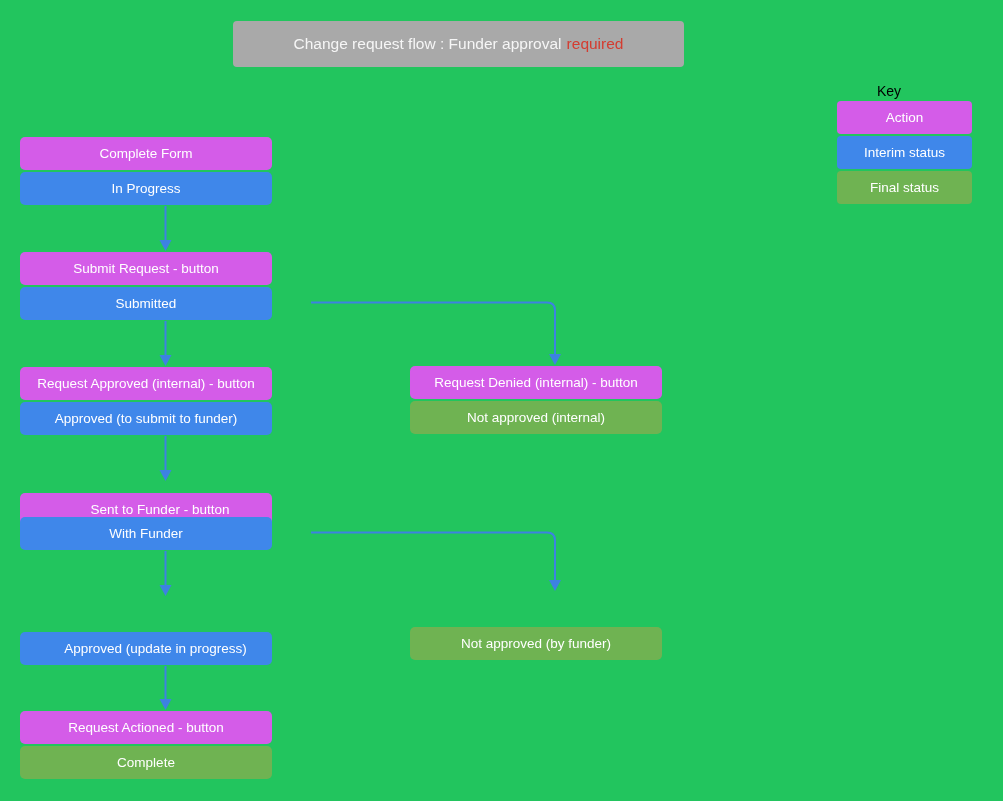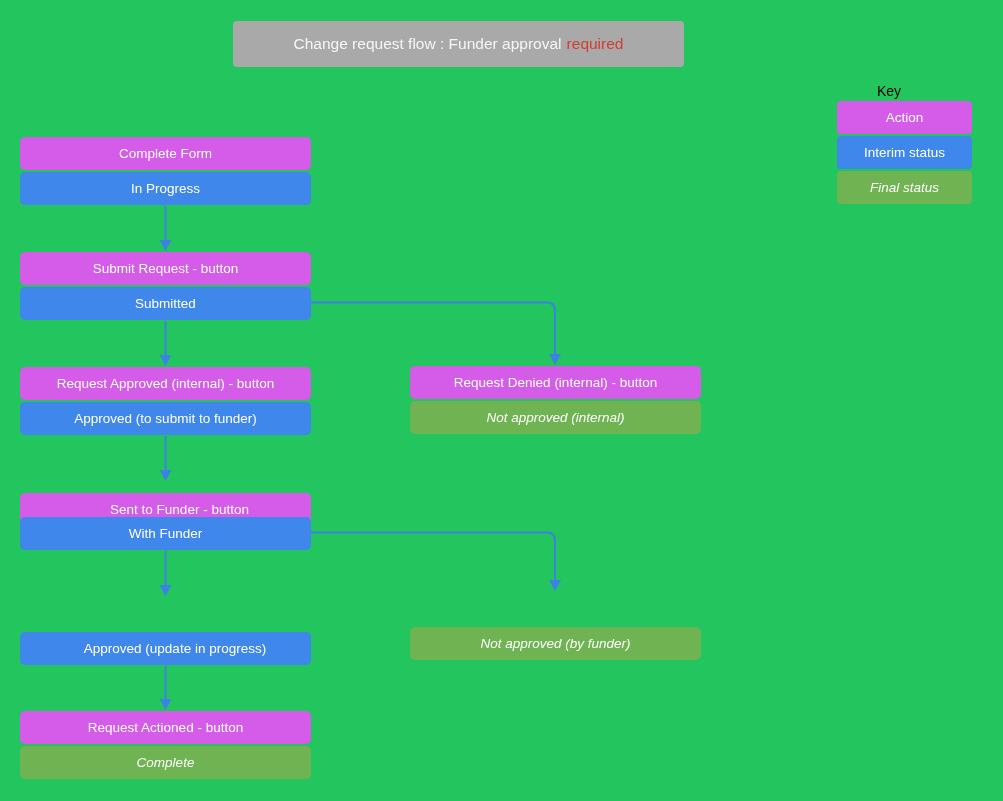--- a/index.html
+++ b/index.html
@@ -44,28 +44,28 @@
   }
   .key-box {
     position: absolute;
     left: 819px; width: 135px; height: 33px;
     border-radius: 4px;
     color: #ffffff; font-size: 13.5px;
     display: flex; align-items: center; justify-content: center; margin-left: 18px;
   }
   .node {
     position: absolute;
-    width: 291px; height: 33px;
+    width: 252px; height: 33px;
     border-radius: 5px;
     color: #ffffff; font-size: 13.5px;
     display: flex; align-items: center; justify-content: center;
   }
   .action  { background: var(--action); }
   .interim { background: var(--interim); }
-  .final   { background: var(--final); font-style: italic; }
+  .final   { background: var(--final); }
   svg.connectors {
     position: absolute;
     left: 0; top: 0;
     width: 1003px; height: 801px;
   }
   svg.connectors .shaft { stroke: var(--connector); stroke-width: 2; fill: none; }
   svg.connectors .head  { fill: var(--connector); stroke: none; }
 </style>
 </head>
 <body>

